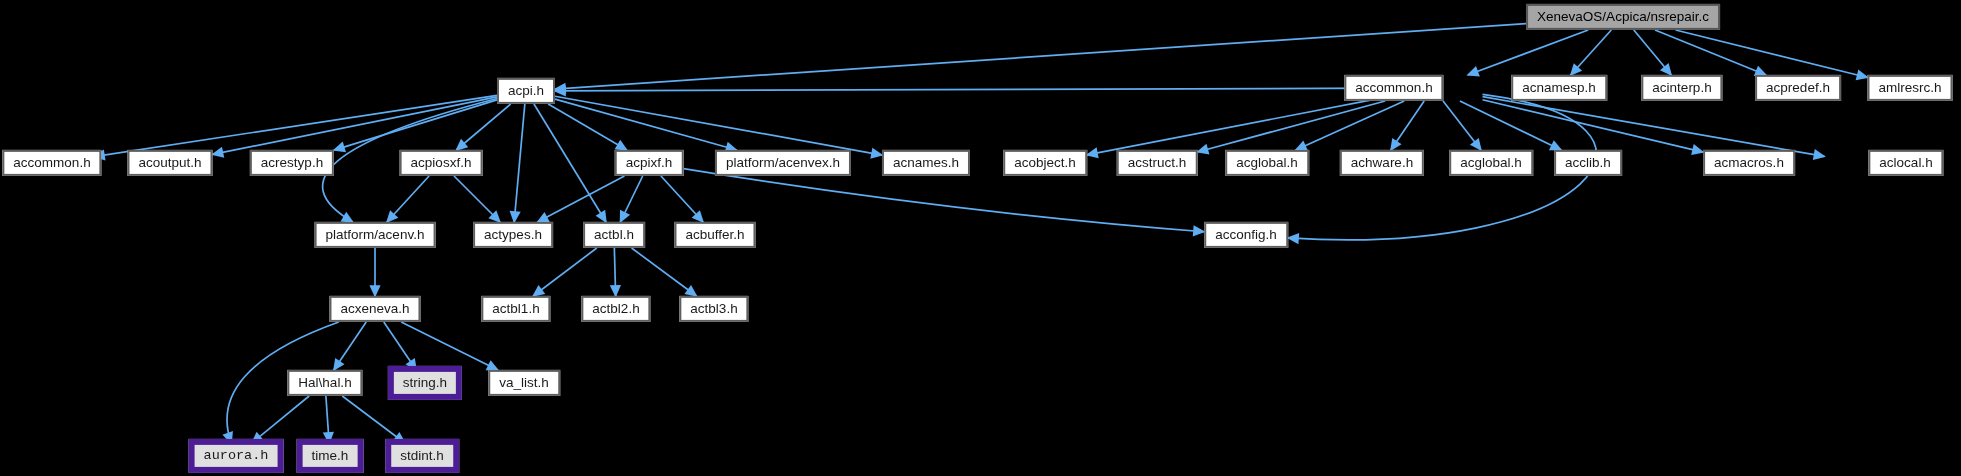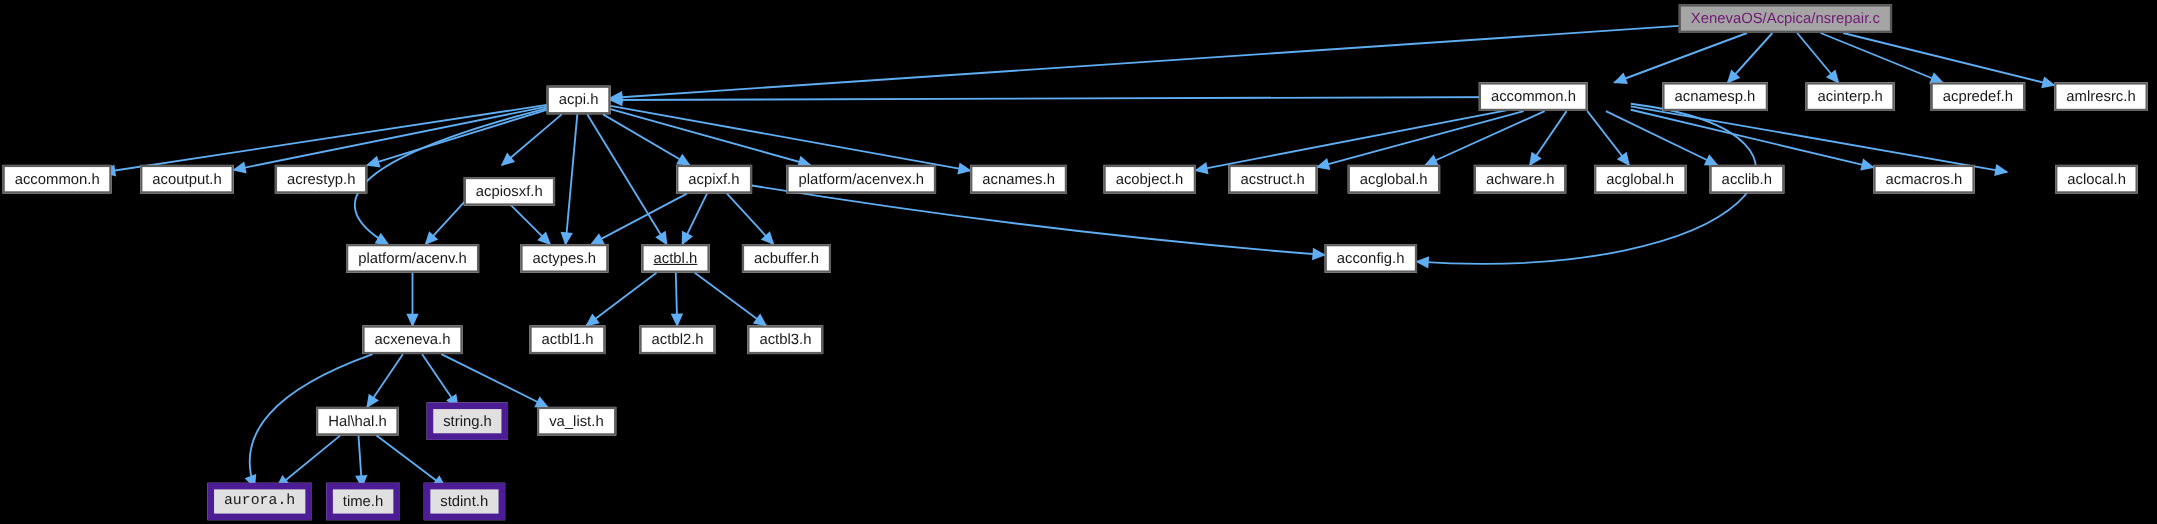--- a/index.html
+++ b/index.html
@@ -16,21 +16,21 @@
     transform:translate(-50%,-50%);
     white-space:nowrap;
     font-size:13.5px;
     line-height:1.35;
     padding:2px 9px;
     color:#1a1a1a;
     text-align:center;
   }
   .node.white{background:#ffffff;border:2px solid #5f5f5f;}
   .node.gray{background:#e0e0e0;border:6px solid #4c1d95;}
-  .node.main{background:#a5a5a5;border:2px solid #575757;color:#701a75;}
+  .node.main{background:#a5a5a5;border:2px solid #575757;color:#000000;}
   .edge{fill:none;stroke-width:1.7px;}
 </style>
 </head>
 <body>
 
 <div class="stage" style="background: rgb(0, 0, 0);">
   <svg width="1961" height="476" viewBox="0 0 1961 476">
     <defs>
       <marker id="arrow" viewBox="0 0 10 10" refX="8.5" refY="5" markerWidth="9" markerHeight="7.5" orient="auto-start-reverse">
         <path d="M0 0.6 L9.6 5 L0 9.4 z" fill="#5fadf2"></path>
@@ -86,35 +86,35 @@
       <div class="node main" style="left: 1623px; top: 17px;">XenevaOS/Acpica/nsrepair.c</div>
       <div class="node white" style="left: 526px; top: 91px;">acpi.h</div>
       <div class="node white" style="left: 1394px; top: 88px;">accommon.h</div>
       <div class="node white" style="left: 1559px; top: 88px;">acnamesp.h</div>
       <div class="node white" style="left: 1682px; top: 88px;">acinterp.h</div>
       <div class="node white" style="left: 1798px; top: 88px;">acpredef.h</div>
       <div class="node white" style="left: 1910px; top: 88px;">amlresrc.h</div>
       <div class="node white" style="left: 52px; top: 163px;">accommon.h</div>
       <div class="node white" style="left: 170px; top: 163px;">acoutput.h</div>
       <div class="node white" style="left: 292px; top: 163px;">acrestyp.h</div>
-      <div class="node white" style="left: 441px; top: 174px; margin-left: 22px;">acpiosxf.h</div>
+      <div class="node white" style="left: 441px; top: 163px;">acpiosxf.h</div>
       <div class="node white" style="left: 649px; top: 163px;">acpixf.h</div>
       <div class="node white" style="left: 783px; top: 163px;">platform/acenvex.h</div>
       <div class="node white" style="left: 926px; top: 163px;">acnames.h</div>
       <div class="node white" style="left: 1045px; top: 163px;">acobject.h</div>
       <div class="node white" style="left: 1157px; top: 163px;">acstruct.h</div>
       <div class="node white" style="left: 1267px; top: 163px;">acglobal.h</div>
       <div class="node white" style="left: 1382px; top: 163px;">achware.h</div>
       <div class="node white" style="left: 1491px; top: 163px;">acglobal.h</div>
       <div class="node white" style="left: 1588px; top: 163px;">acclib.h</div>
       <div class="node white" style="left: 1749px; top: 163px;">acmacros.h</div>
       <div class="node white" style="left: 1862px; top: 163px; margin-left: 44px;">aclocal.h</div>
       <div class="node white" style="left: 375px; top: 235px;">platform/acenv.h</div>
       <div class="node white" style="left: 513px; top: 235px;">actypes.h</div>
-      <div class="node white" style="left: 614px; top: 235px; text-decoration: underline;">actbl.h</div>
+      <div class="node white" style="left: 614px; top: 235px;">actbl.h</div>
       <div class="node white" style="left: 715px; top: 235px;">acbuffer.h</div>
       <div class="node white" style="left: 1246px; top: 235px;">acconfig.h</div>
       <div class="node white" style="left: 375px; top: 309px;">acxeneva.h</div>
       <div class="node white" style="left: 516px; top: 309px;">actbl1.h</div>
       <div class="node white" style="left: 616px; top: 309px;">actbl2.h</div>
       <div class="node white" style="left: 714px; top: 309px;">actbl3.h</div>
       <div class="node white" style="left: 325px; top: 383px;">Hal\hal.h</div>
       <div class="node gray" style="left: 425px; top: 383px;">string.h</div>
       <div class="node white" style="left: 524px; top: 383px;">va_list.h</div>
       <div class="node gray" style="left: 236px; top: 456px; font-family: Liberation Mono, monospace;">aurora.h</div>

